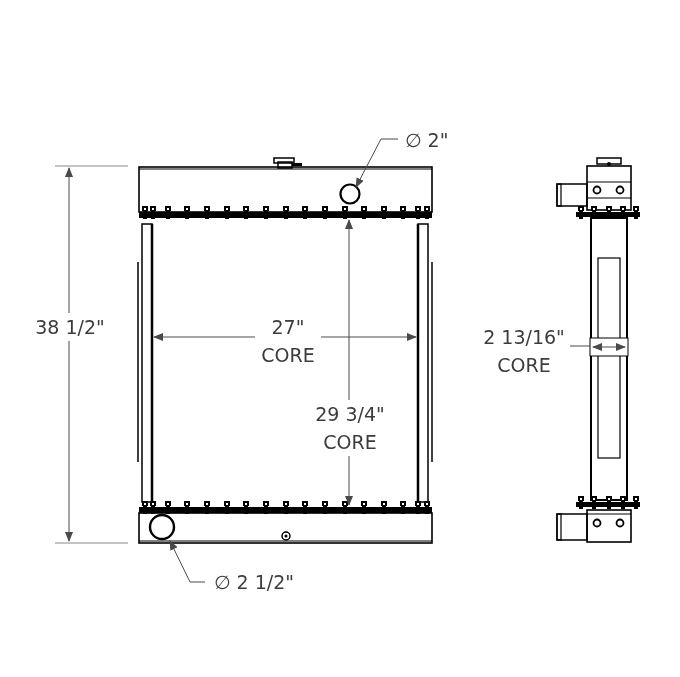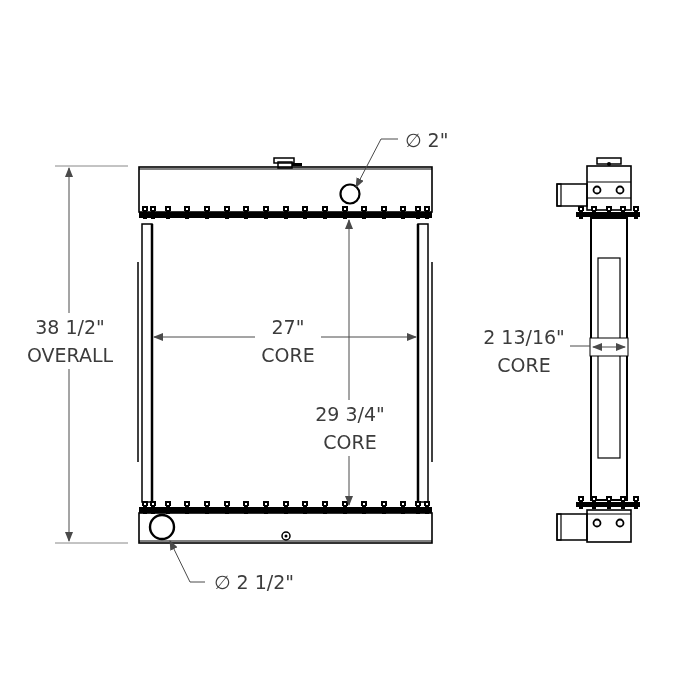--- a/index.html
+++ b/index.html
@@ -138,21 +138,20 @@
     <line x1="587" y1="514" x2="631" y2="514" stroke="#000" stroke-width="1"></line>
     <circle cx="597" cy="523" r="3.5" fill="none" stroke="#000" stroke-width="1.8"></circle>
     <circle cx="620" cy="523" r="3.5" fill="none" stroke="#000" stroke-width="1.8"></circle>
     <rect x="557" y="514" width="30" height="26" fill="none" stroke="#000" stroke-width="1.5"></rect>
     <rect x="557" y="514" width="4" height="26" fill="none" stroke="#000" stroke-width="1.2"></rect>
   </g>
 </svg>
 
 <div class="lbl" style="left:14px; top:313px; width:112px;">
   <span>38 1/2"</span>
-  <span>OVERALL</span>
 </div>
 
 <div class="lbl" style="left:255px; top:313px; width:66px;">
   <span>27"</span>
   <span>CORE</span>
 </div>
 
 <div class="lbl" style="left:308px; top:400px; width:84px;">
   <span>29 3/4"</span>
   <span>CORE</span>

